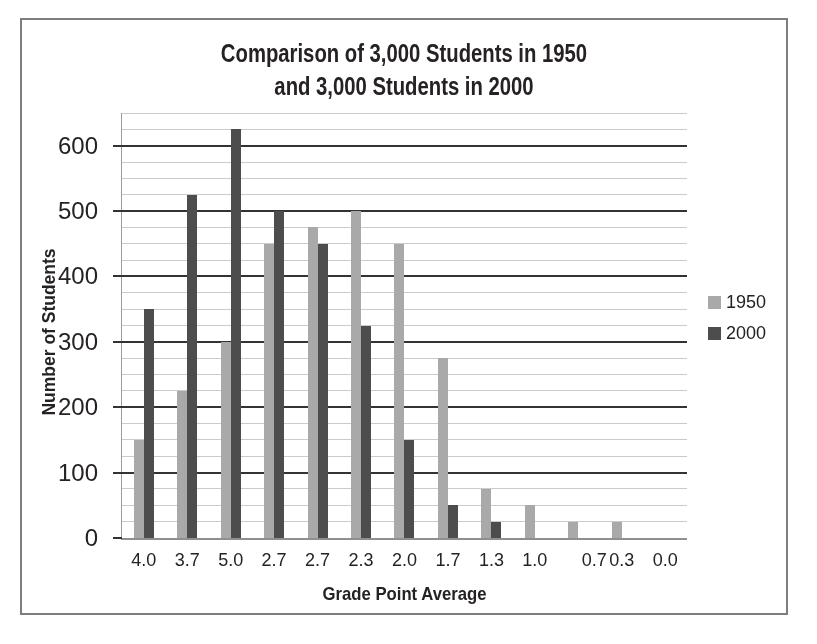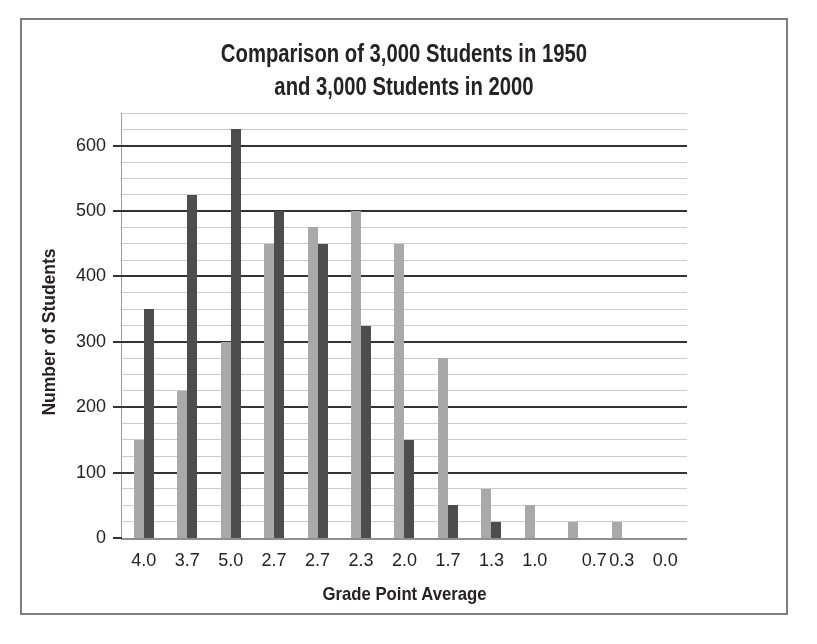--- a/index.html
+++ b/index.html
@@ -30,21 +30,21 @@
   .gridline { position: absolute; left: 0; right: 0; }
   .gridline.minor { height: 1px; background: #cbcbcb; }
   .gridline.major { height: 2px; background: #333333; }
   .ytick-mark { position: absolute; left: -9px; width: 9px; height: 2px; background: #333333; }
   .bar-group {
     position: absolute; bottom: 0; height: 100%;
     display: flex; align-items: flex-end; justify-content: center;
   }
   .bar { width: 10px; }
   .ylabels { position: absolute; left: 0; top: 0; width: 106px; height: 644px; }
-  .ylabel { position: absolute; right: 0; font-size: 18px; line-height: 21px; }
+  .ylabel { position: absolute; right: 8px; font-size: 24px; line-height: 21px; }
   .xlabels { position: absolute; left: 122px; top: 550px; width: 565px; height: 22px; }
   .xlabel { position: absolute; transform: translateX(-50%); font-size: 18px; line-height: 21px; }
   .x-axis-title {
     position: absolute; left: 122px; top: 583px; width: 565px;
     text-align: center; font-size: 19px; font-weight: bold;
     transform: scaleX(0.88); transform-origin: center;
   }
   .y-axis-title {
     position: absolute; left: 49px; top: 332px;
     transform: translate(-50%, -50%) rotate(-90deg) scaleX(0.92);
@@ -180,13 +180,23 @@
       <div class="xlabel" style="left: 325.962px;">1.7</div>
       <div class="xlabel" style="left: 369.423px;">1.3</div>
       <div class="xlabel" style="left: 412.885px;">1.0</div>
       <div class="xlabel" style="left: 456.346px; margin-left: 16px;">0.7</div>
       <div class="xlabel" style="left: 499.808px;">0.3</div>
       <div class="xlabel" style="left: 543.269px;">0.0</div>
     </div>
 
   <div class="x-axis-title">Grade Point Average</div>
 
+  <div class="legend">
+    <div class="legend-entry">
+      <span class="legend-swatch" style="background: rgb(169, 169, 169);"></span>
+      <span class="legend-label">1950</span>
+    </div>
+    <div class="legend-entry">
+      <span class="legend-swatch" style="background: rgb(77, 77, 77);"></span>
+      <span class="legend-label">2000</span>
+    </div>
+  </div>
 </div>
 
 </body></html>

